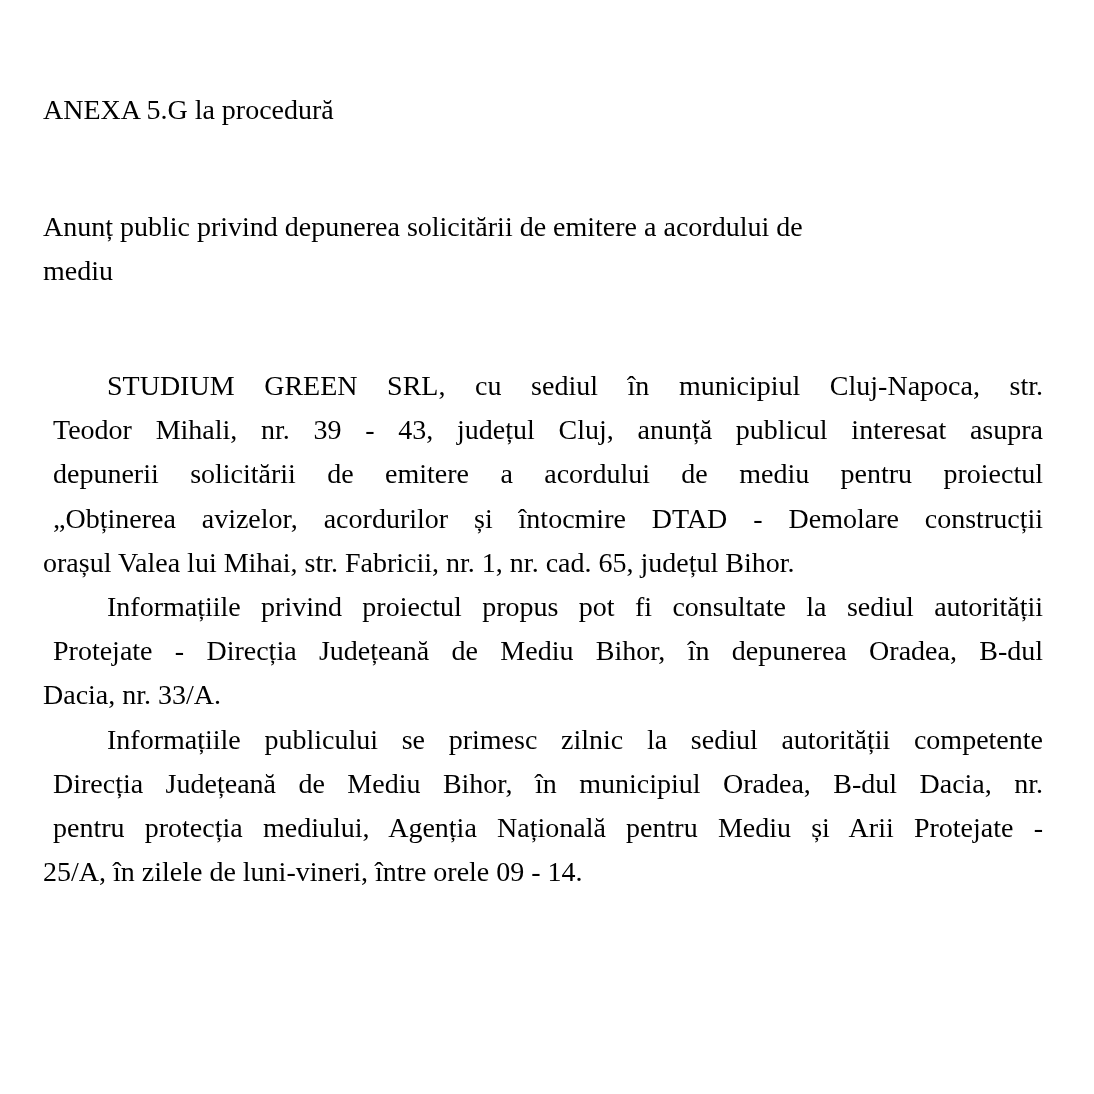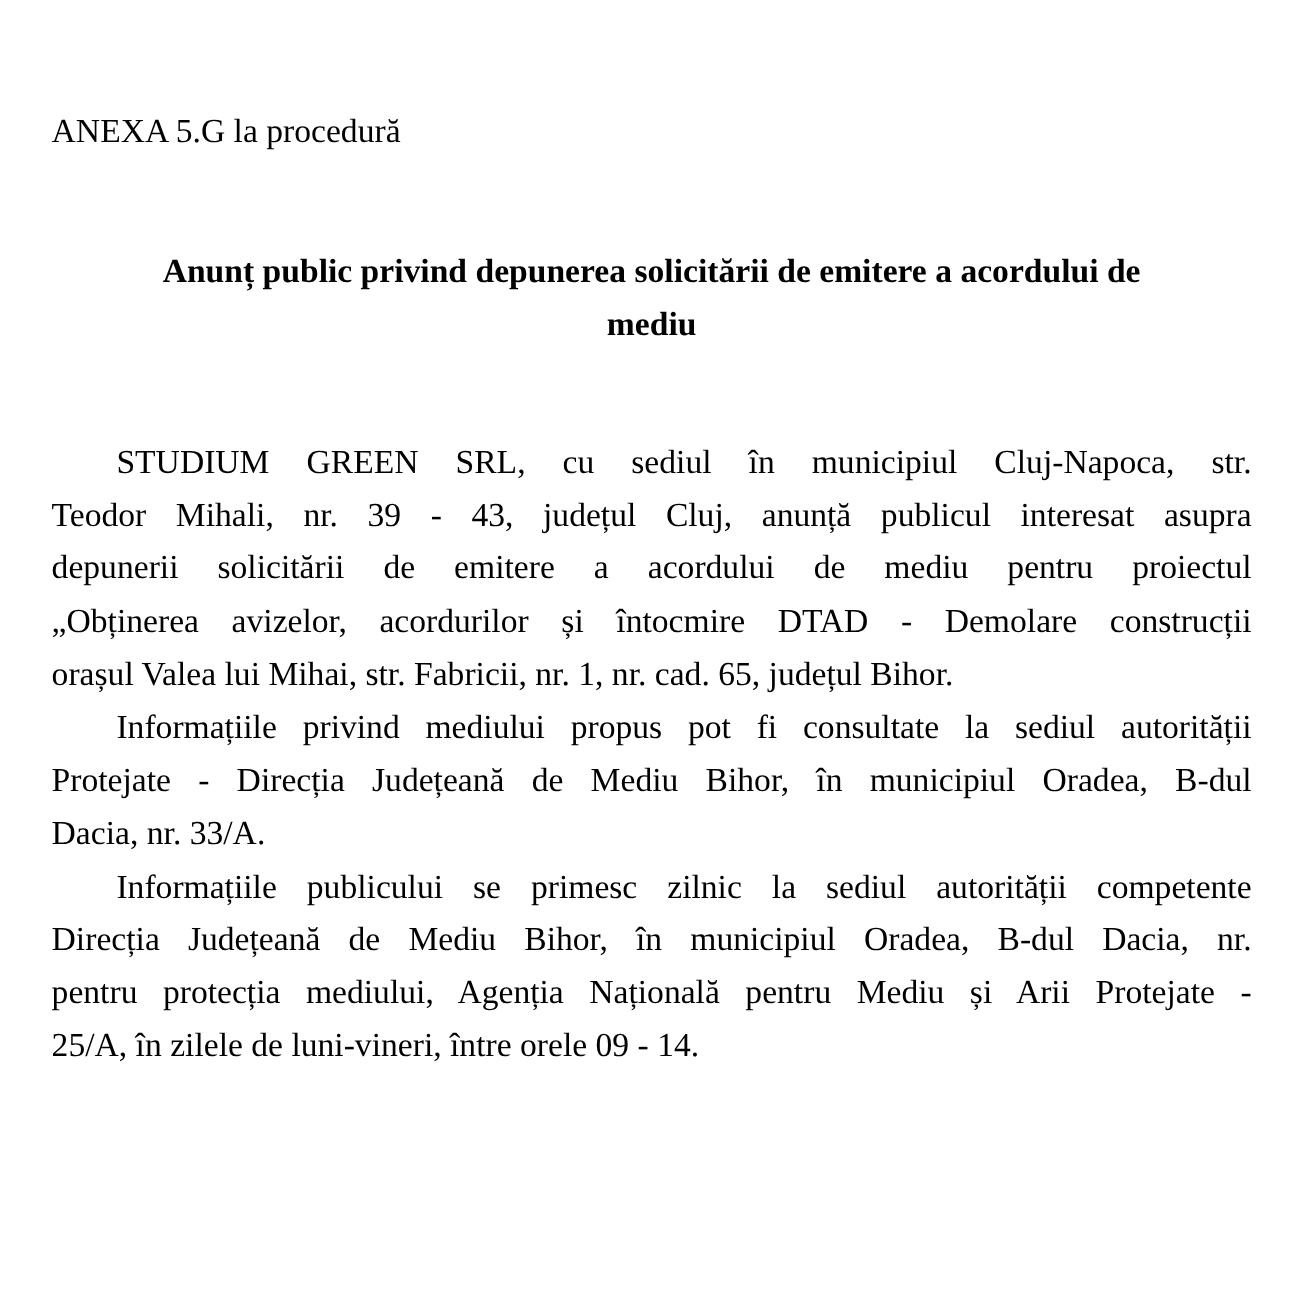--- a/index.html
+++ b/index.html
@@ -23,41 +23,41 @@
       font-weight: normal;
       line-height: 40px;
       white-space: nowrap;
     }
     .title {
       position: absolute;
       left: 43px;
       width: 1000px;
       top: 205px;
       font-size: 28px;
-      font-weight: bold;
+      font-weight: normal;
       line-height: 44px;
-      text-align: center;
     }
     .title .line { display: block; }
     .body {
       position: absolute;
       left: 43px;
       width: 1000px;
       top: 364px;
       font-size: 28px;
       line-height: 44.2px;
     }
     .line {
       display: block;
       height: 44.2px;
       white-space: nowrap;
     }
     .line.j {
       text-align: justify;
       text-align-last: justify;
+      margin-left: 10px;
     }
     .line.indent { padding-left: 54px; }
     .line.last {
       text-align: center;
       text-align-last: left;
     }
   </style>
 </head>
 <body>
 
@@ -70,22 +70,22 @@
 
 <div class="body">
   <div class="paragraph">
     <span class="line j indent">STUDIUM GREEN SRL, cu sediul în municipiul Cluj-Napoca, str.</span>
     <span class="line j">Teodor Mihali, nr. 39 - 43, județul Cluj, anunță publicul interesat asupra</span>
     <span class="line j">depunerii solicitării de emitere a acordului de mediu pentru proiectul</span>
     <span class="line j">„Obținerea avizelor, acordurilor și întocmire DTAD - Demolare construcții</span>
     <span class="line last">orașul Valea lui Mihai, str. Fabricii, nr. 1, nr. cad. 65, județul Bihor.</span>
   </div>
   <div class="paragraph">
-    <span class="line j indent">Informațiile privind mediului propus pot fi consultate la sediul autorității</span>
-    <span class="line j">Protejate - Direcția Județeană de Mediu Bihor, în municipiul Oradea, B-dul</span>
+    <span class="line j indent">Informațiile privind proiectul propus pot fi consultate la sediul autorității</span>
+    <span class="line j">Protejate - Direcția Județeană de Mediu Bihor, în depunerea Oradea, B-dul</span>
     <span class="line last">Dacia, nr. 33/A.</span>
   </div>
   <div class="paragraph">
     <span class="line j indent">Informațiile publicului se primesc zilnic la sediul autorității competente</span>
     <span class="line j">Direcția Județeană de Mediu Bihor, în municipiul Oradea, B-dul Dacia, nr.</span>
     <span class="line j">pentru protecția mediului, Agenția Națională pentru Mediu și Arii Protejate -</span>
     <span class="line last">25/A, în zilele de luni-vineri, între orele 09 - 14.</span>
   </div>
 </div>
 

